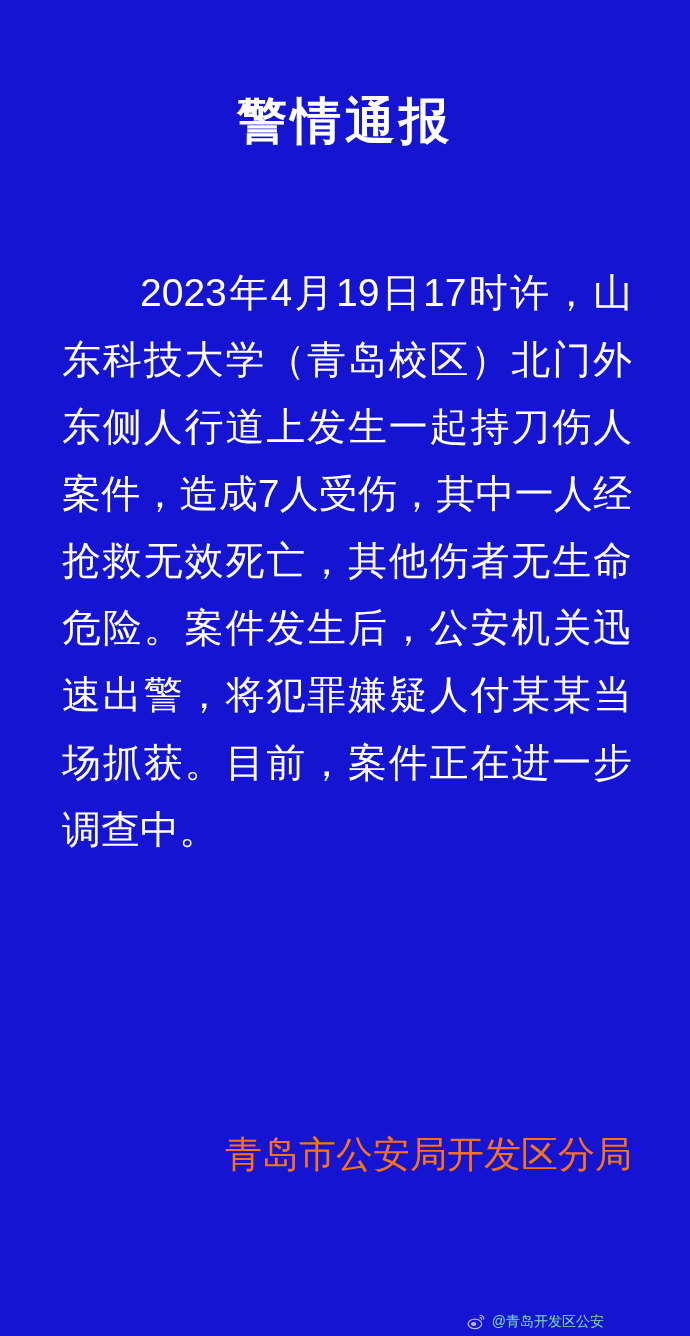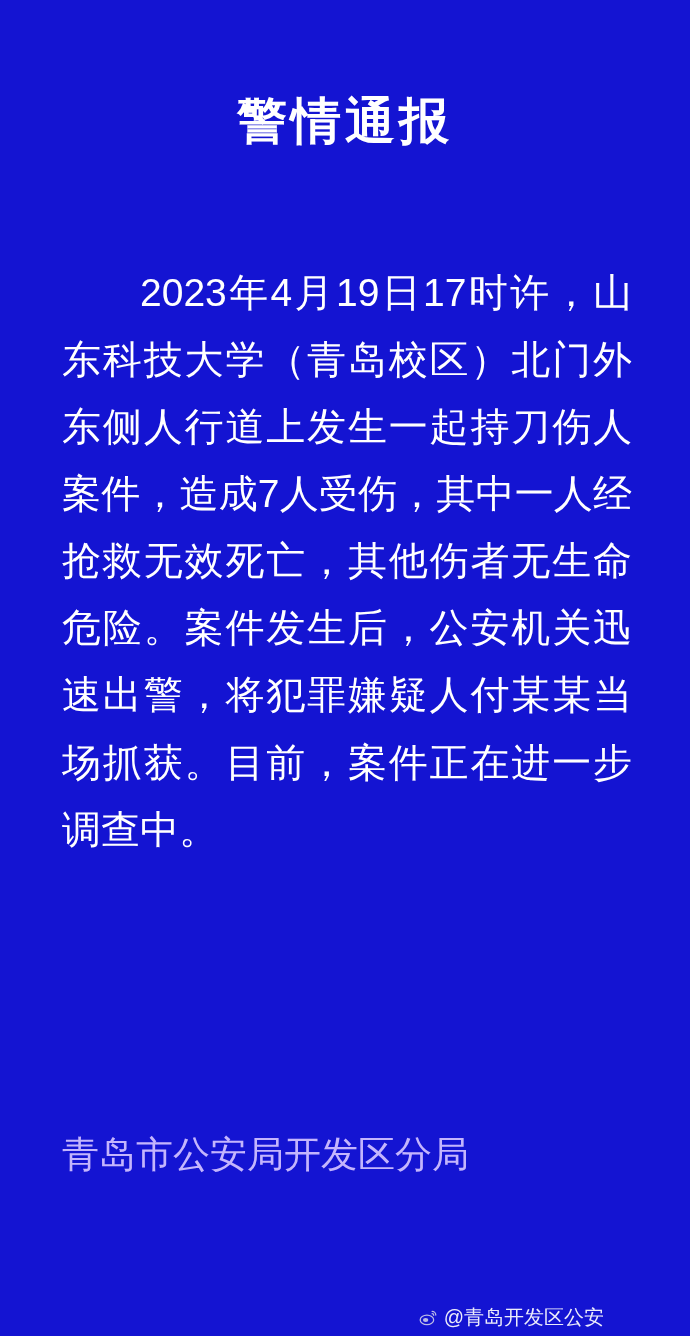--- a/index.html
+++ b/index.html
@@ -46,40 +46,40 @@
     color: #ffffff;
     text-indent: 78px;
     text-align: justify;
     text-justify: inter-ideograph;
     letter-spacing: 0px;
   }
   .signature {
     position: absolute;
     left: 62px;
     width: 570px;
-    text-align: left;
+    text-align: right;
     font-size: 37px;
     line-height: 1.6;
-    color: #c4b5fd;
+    color: #f97316;
   }
   .sig-org {
     top: 1118px;
   }
   .sig-date {
     top: 1182px;
   }
   .watermark {
     position: absolute;
     right: 16px;
     bottom: 12px;
     display: flex;
     align-items: center;
     gap: 6px;
-    font-size: 20px;
-    color: #ffffff;
+    font-size: 14px;
+    color: #86efac;
     opacity: 0.92;
   }
   .wb-icon {
     width: 19px;
     height: 19px;
     display: inline-block;
     flex: 0 0 auto;
   }
 </style>
 </head>

